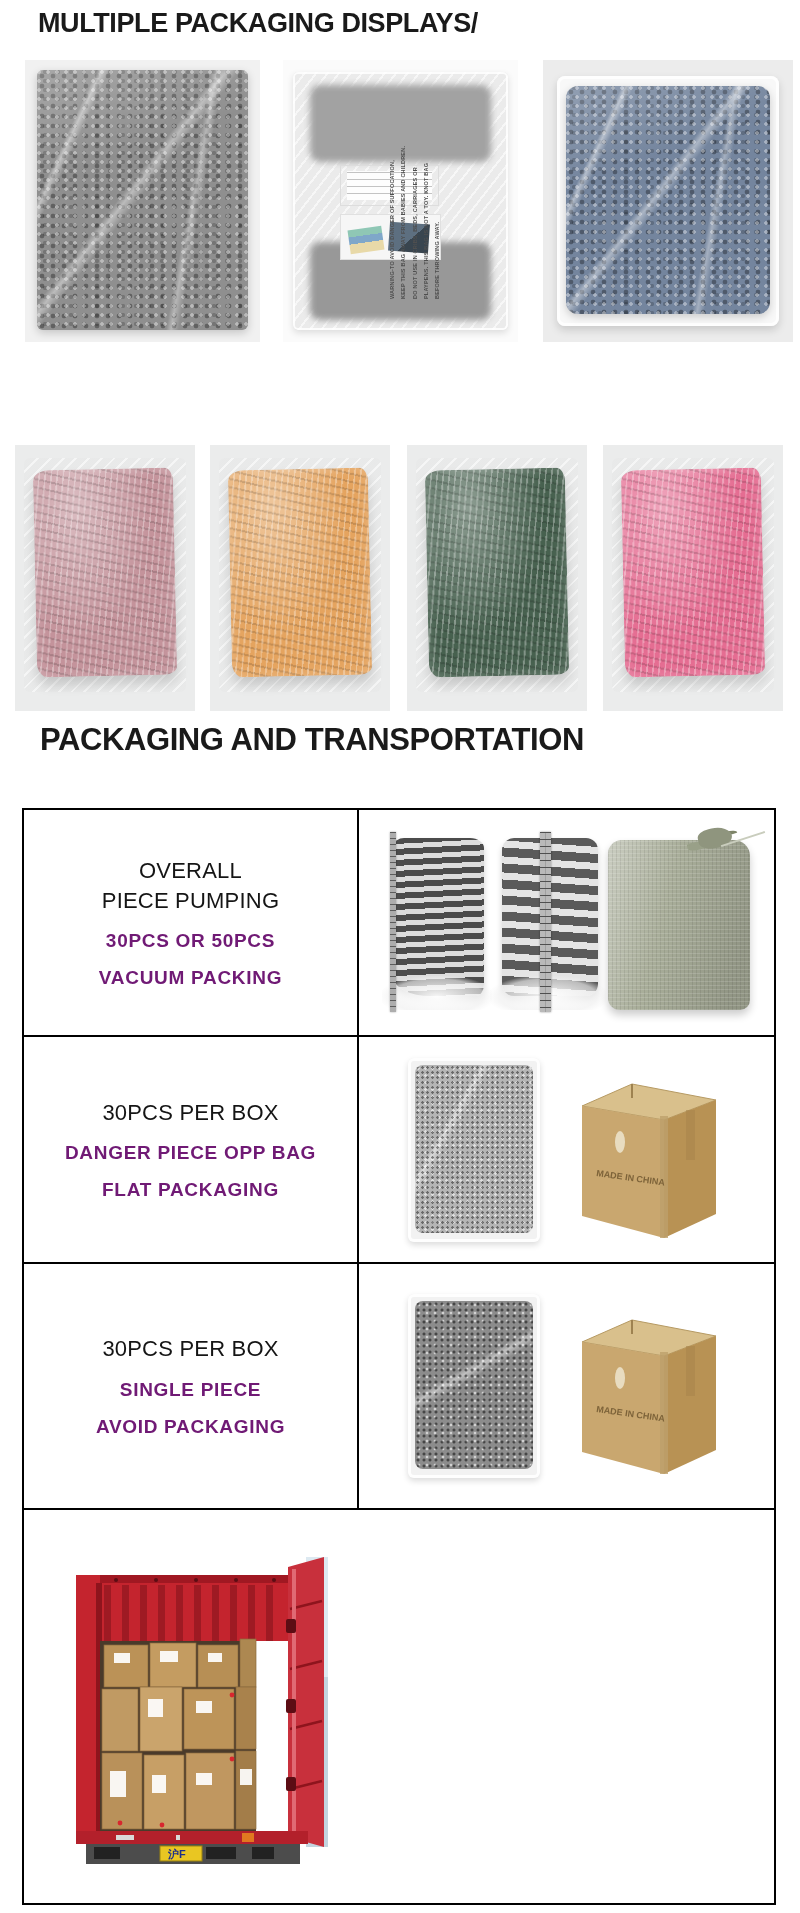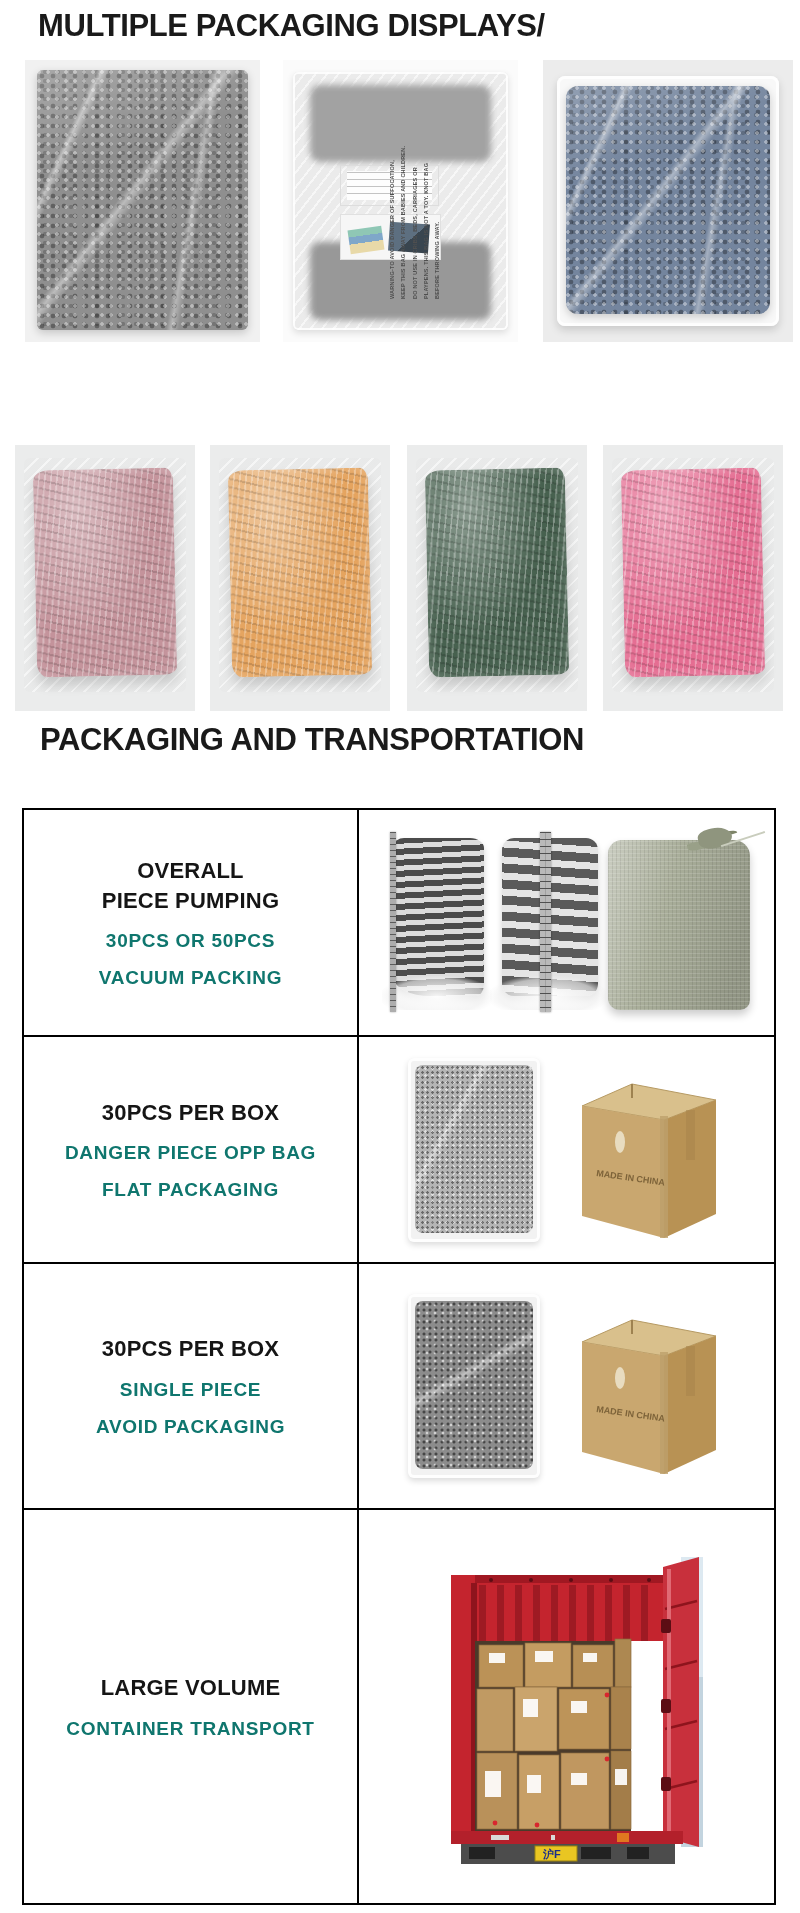--- a/index.html
+++ b/index.html
@@ -6,21 +6,21 @@
   body{
     width:800px;height:1913px;background:#ffffff;
     font-family:"Liberation Sans","DejaVu Sans",sans-serif;
     position:relative;overflow:hidden;
   }
   .abs{position:absolute;}
 
   
   .h-top{
     left:38px;top:8px;width:720px;
-    font-size:31px;font-weight:800;color:#1a1a1a;letter-spacing:-0.4px;
+    font-size:27px;font-weight:800;color:#1a1a1a;letter-spacing:-0.4px;
   }
   .h-pack{
     left:40px;top:722px;width:740px;
     font-size:31px;font-weight:800;color:#1a1a1a;letter-spacing:-0.4px;
   }
 
   
   .photo{position:absolute;overflow:hidden;}
   .ph-a{left:25px;top:60px;width:235px;height:282px;background:#f1f1f1;}
   .ph-b{left:283px;top:60px;width:235px;height:282px;background:#fbfbfb;}
@@ -112,22 +112,22 @@
   
   .ptable{
     left:22px;top:808px;width:754px;height:1097px;box-sizing:border-box;
     border:2px solid #000;display:grid;
     grid-template-columns:335px 1fr;
     grid-template-rows:227px 227px 246px 1fr;
   }
   .tc{box-sizing:border-box;position:relative;display:flex;align-items:center;justify-content:center;}
   .tc-text{border-right:2px solid #000;flex-direction:column;text-align:center;padding:0 10px;}
   .bb{border-bottom:2px solid #000;}
-  .row-title{font-size:22px;font-weight:700;color:#151515;line-height:1.32;letter-spacing:.2px;}
-  .row-sub{font-size:19px;font-weight:700;color:#0f766e;letter-spacing:.7px;margin-top:15px;}
+  .row-title{font-size:22px;font-weight:400;color:#151515;line-height:1.32;letter-spacing:.2px;}
+  .row-sub{font-size:19px;font-weight:700;color:#701a75;letter-spacing:.7px;margin-top:15px;}
   .row-sub:first-of-type{margin-top:24px;}
   .tc-img{gap:8px;}
 
   
   .stackpic{position:relative;width:104px;height:178px;}
   .pile{
     position:absolute;left:10px;right:4px;top:4px;bottom:16px;
     border-radius:10px 14px 8px 40% / 8px 10px 12px 18px;
     background:repeating-linear-gradient(177deg,#4c4c4c 0 6px,#dcdcdc 6px 11px);
     box-shadow:0 4px 6px rgba(0,0,0,.18);
@@ -318,26 +318,20 @@
       <polygon points="14,48 96,62 96,180 14,158" fill="#c9a76f"></polygon>
       <polygon points="96,62 148,42 148,156 96,180" fill="#b89254"></polygon>
       <line x1="64" y1="26" x2="64" y2="40" stroke="#9e8250" stroke-width="2"></line>
       <rect x="92" y="58" width="8" height="122" fill="#bda06b" opacity=".8"></rect>
       <ellipse cx="52" cy="84" rx="5" ry="11" fill="#e8dcc0"></ellipse>
       <rect x="118" y="52" width="9" height="50" fill="#a8854c" opacity=".6"></rect>
       <text x="28" y="118" font-size="9" font-weight="bold" fill="#7d6339" transform="rotate(8 28 118)">MADE IN CHINA</text>
     </svg>
   </div>
 
-  <div class="tc tc-text">
-    <div class="row-title">
-      <div>LARGE VOLUME</div>
-    </div>
-    <div class="row-sub">CONTAINER TRANSPORT</div>
-  </div>
   <div class="tc tc-img">
     <svg class="containersvg" width="272" height="315" viewBox="0 0 272 315">
       <rect x="0" y="0" width="272" height="315" fill="#ffffff"></rect>
       <rect x="250" y="8" width="22" height="120" fill="#dde9f1"></rect>
       <rect x="250" y="128" width="22" height="170" fill="#c3d4df"></rect>
 
       <rect x="20" y="26" width="214" height="66" fill="#c4242e"></rect>
       <g fill="rgba(60,0,8,0.28)">
         <rect x="48" y="36" width="7" height="56"></rect>
           <rect x="66" y="36" width="7" height="56"></rect>

